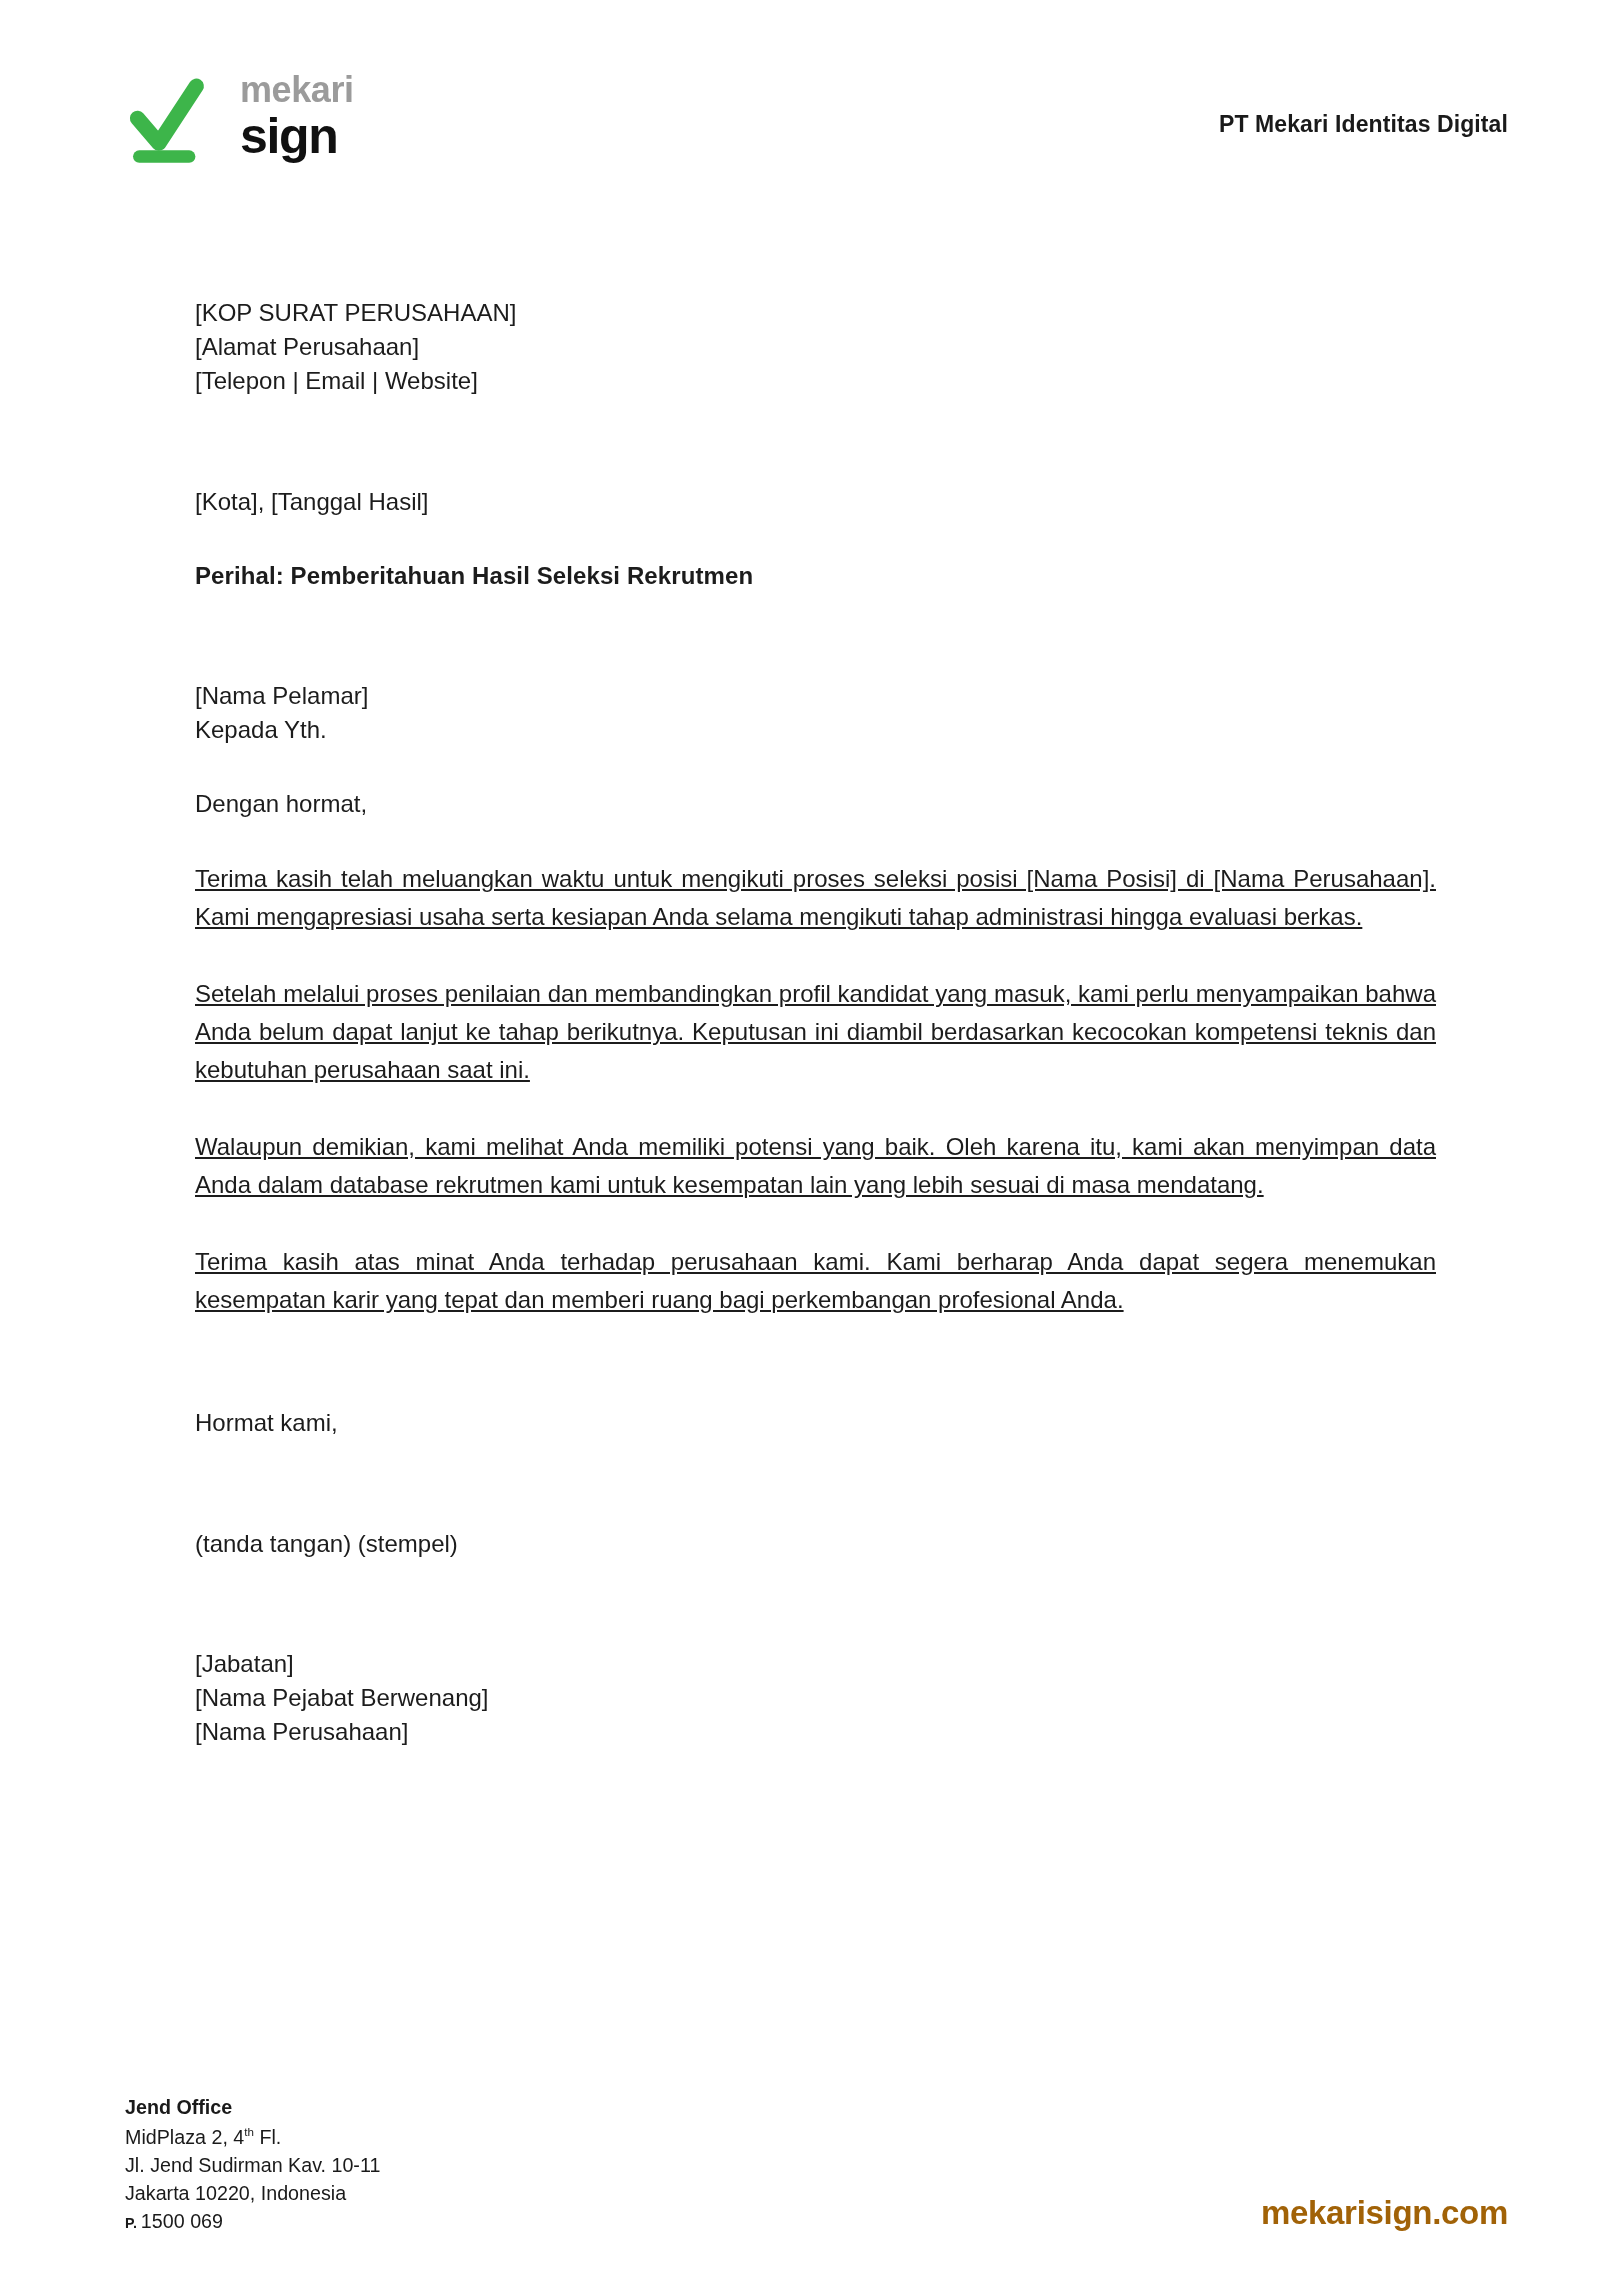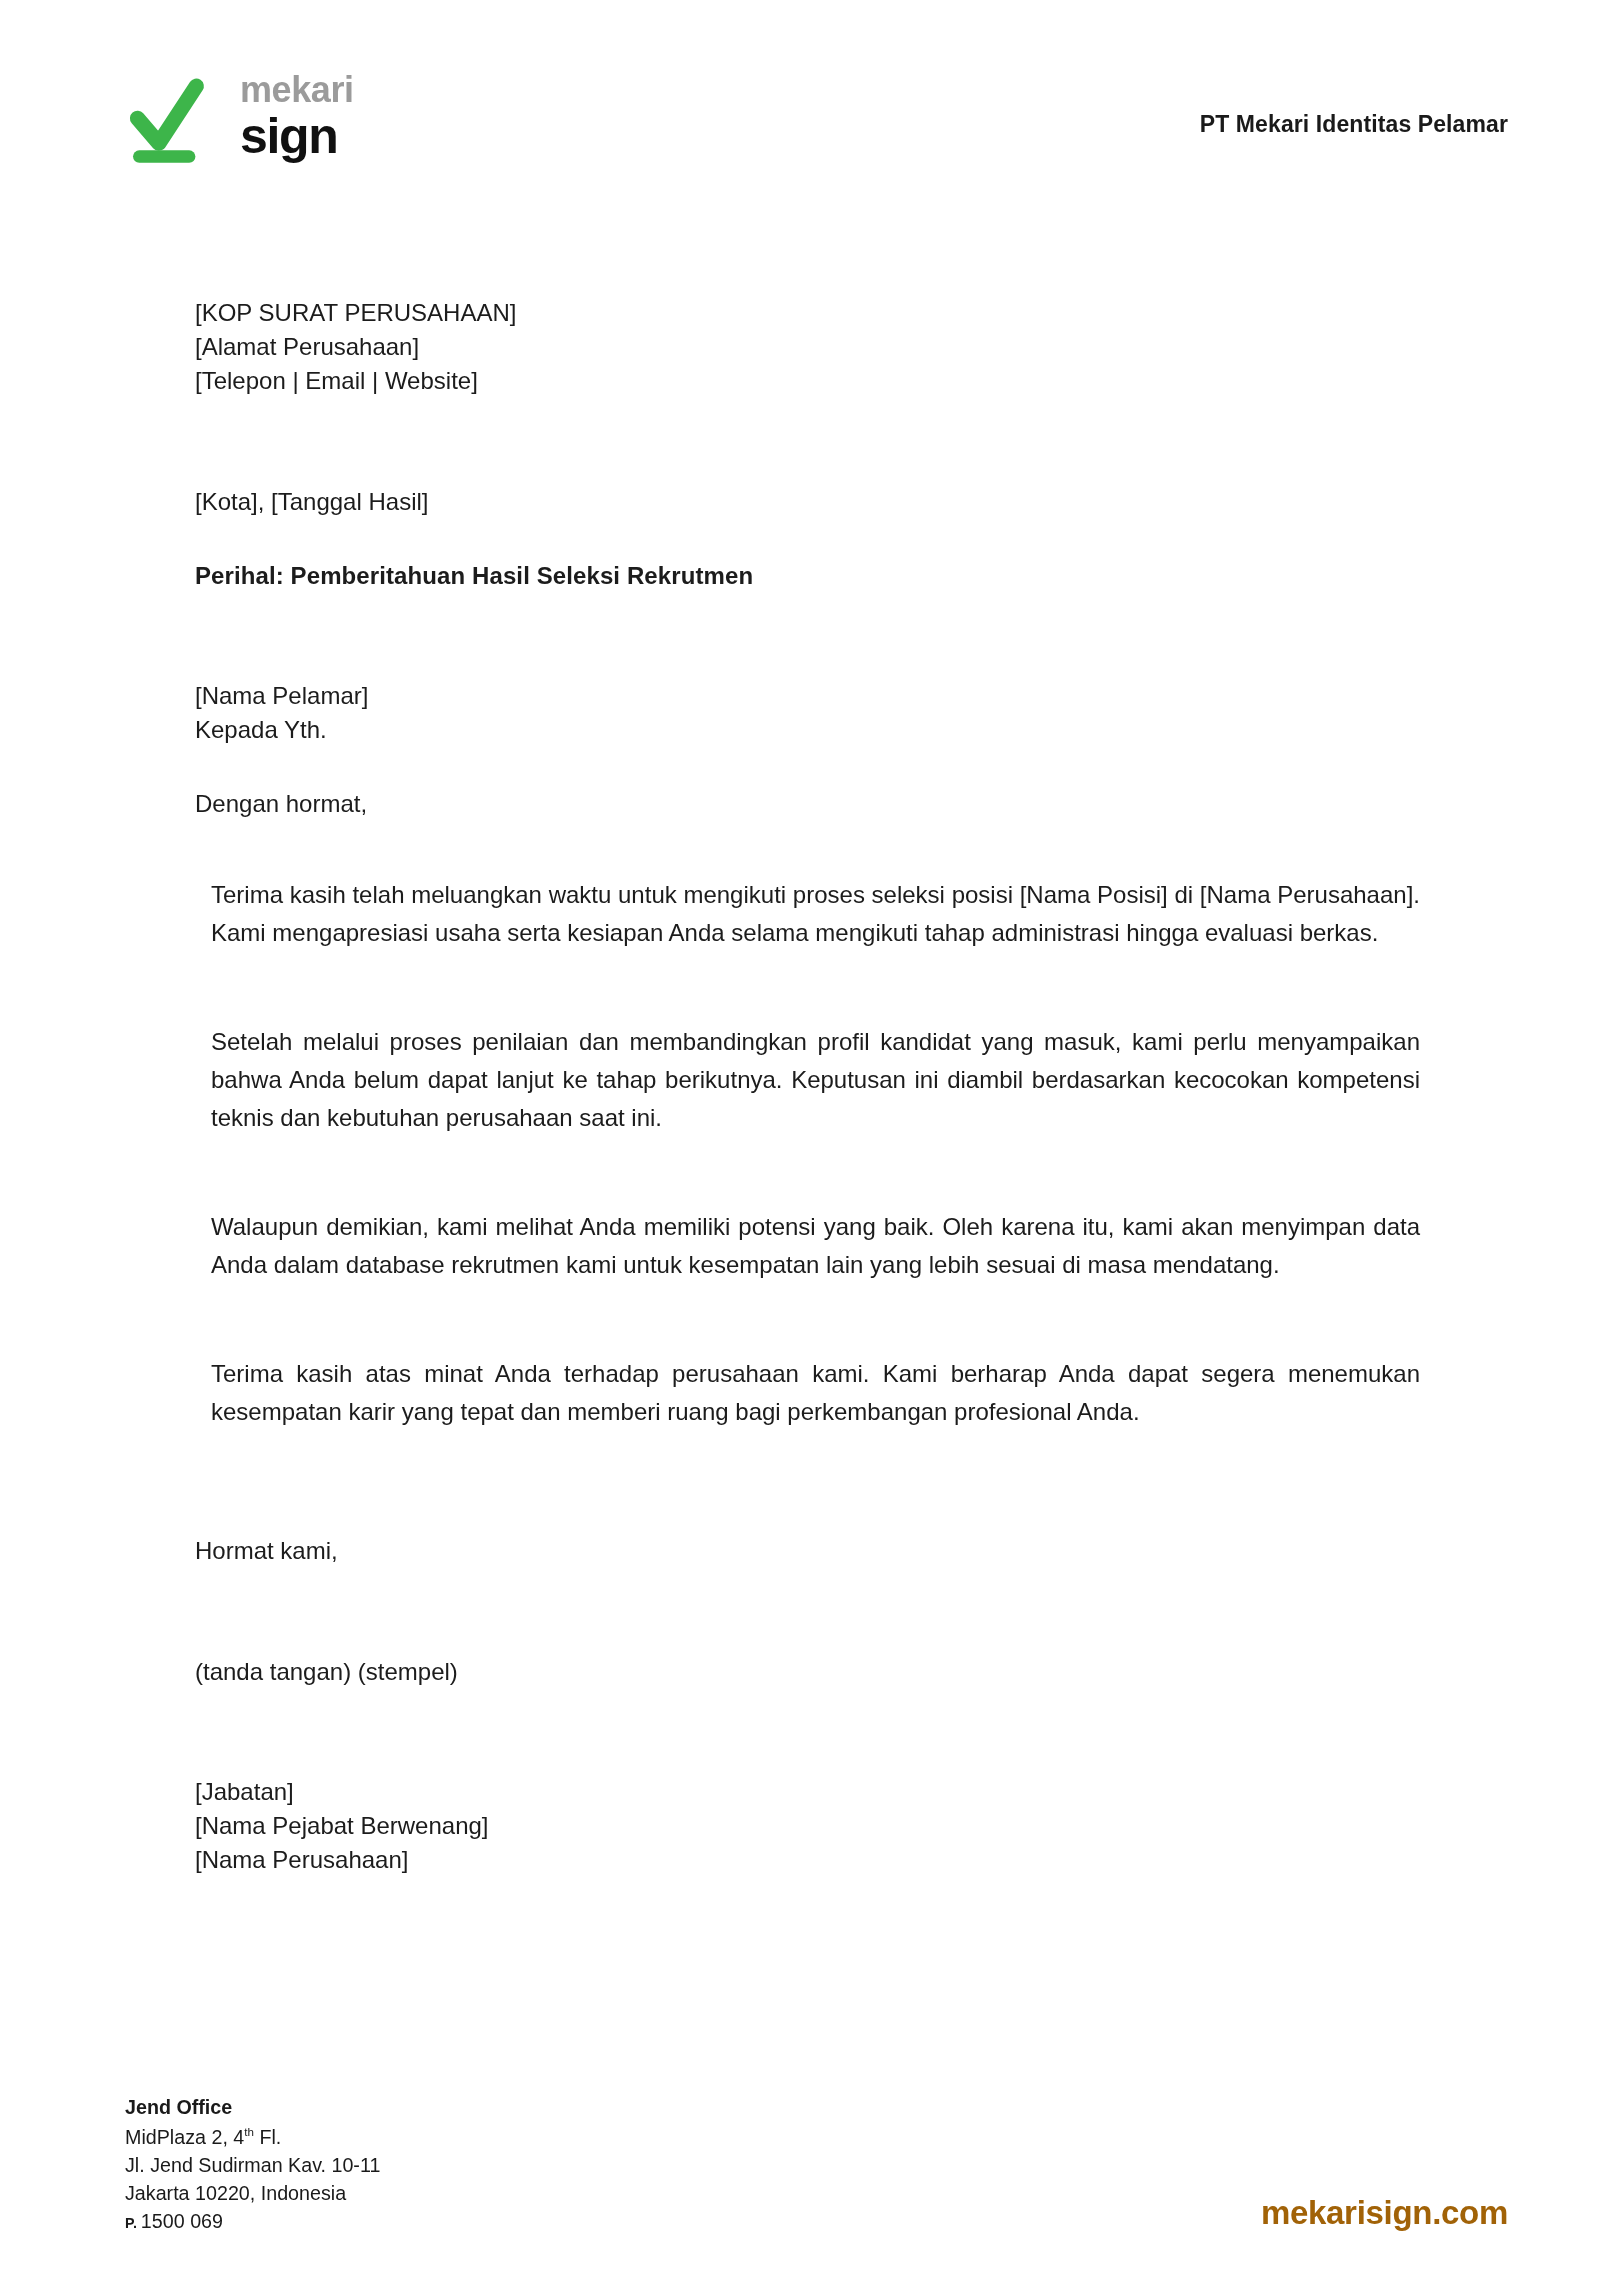--- a/index.html
+++ b/index.html
@@ -102,22 +102,23 @@
   .gap-m  { height: 39px; }
 
   .subject {
     font-weight: 700;
     letter-spacing: 0.1px;
   }
 
   .para {
     text-align: justify;
     text-justify: inter-word;
-    margin: 16px;
+    margin: 0;
     line-height: 1.58;
+    text-decoration: underline;
   }
 
   .recipient-line,
   .sign-line,
   .letterhead-line {
     line-height: 1.42;
   }
 
   
   .footer {
@@ -174,21 +175,21 @@
       <svg class="brand-mark" viewBox="0 0 92 108" aria-hidden="true">
         <path d="M14 56 L38 84 L80 20" fill="none" stroke="#3DB54A" stroke-width="17" stroke-linecap="round" stroke-linejoin="round"></path>
         <line x1="16" y1="99" x2="72" y2="99" stroke="#3DB54A" stroke-width="14" stroke-linecap="round"></line>
       </svg>
       <div class="brand-words">
         <span class="brand-top">mekari</span>
         <span class="brand-bottom">sign</span>
       </div>
     </div>
 
-    <div class="header-company">PT Mekari Identitas Pelamar</div>
+    <div class="header-company">PT Mekari Identitas Digital</div>
   </div>
 
   <div class="letter">
 
     <div>
       <div class="letterhead-line">[KOP SURAT PERUSAHAAN]</div>
       <div class="letterhead-line">[Alamat Perusahaan]</div>
       <div class="letterhead-line">[Telepon | Email | Website]</div>
     </div>
 

